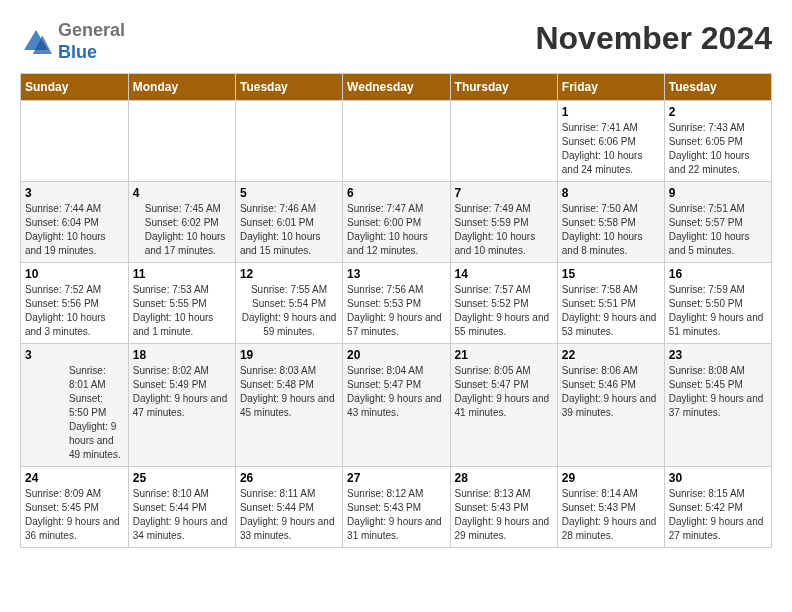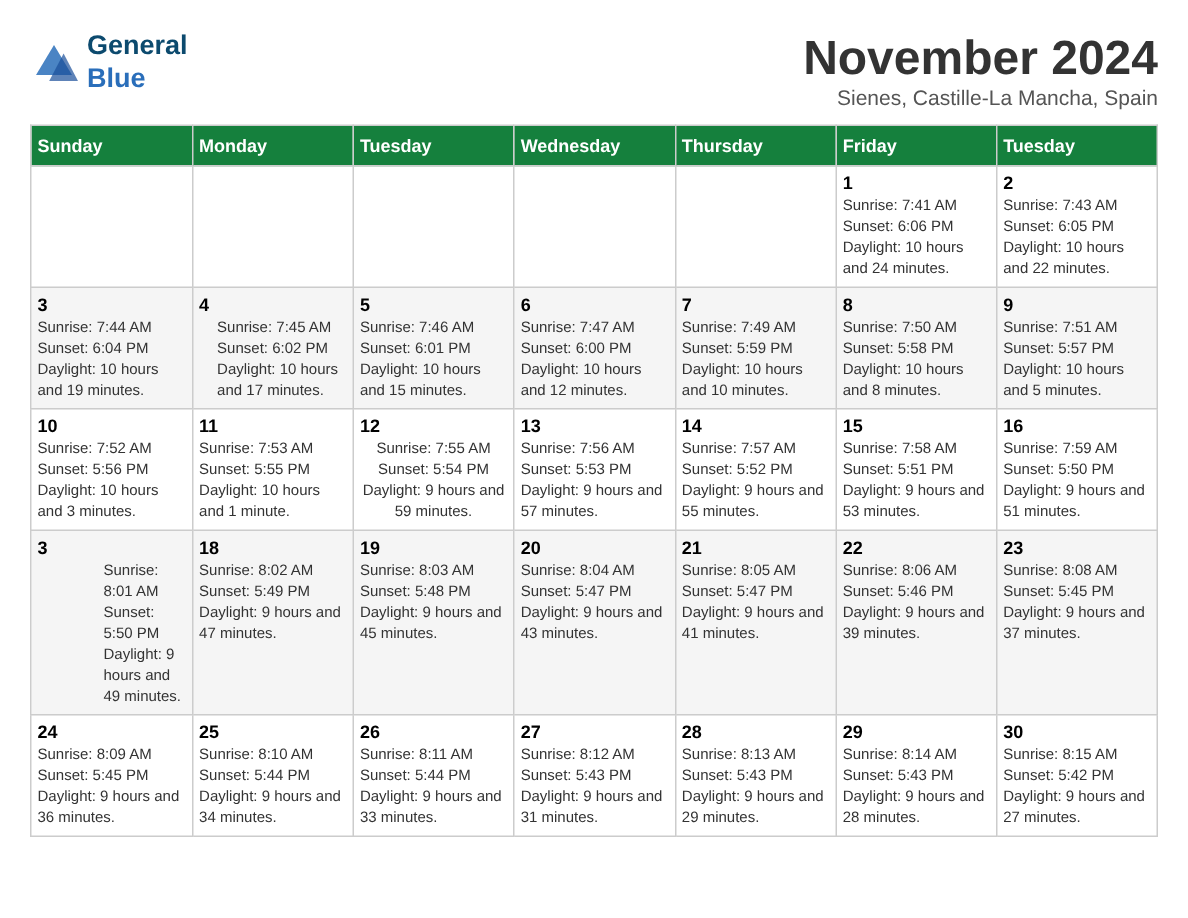--- a/index.html
+++ b/index.html
@@ -21,21 +21,21 @@
       align-items: center;
       gap: 6px;
     }
     .logo-text {
       font-size: 18px;
       font-weight: bold;
       color: #333;
       line-height: 1.2;
     }
     .logo-text span {
-      color: #0c4a6e;
+      color: #737373;
       text-align: center;
     }
     .logo-icon {
       width: 32px;
       height: 32px;
     }
     .title-block {
       text-align: right;
     }
     .month-title {
@@ -46,21 +46,21 @@
     .location {
       font-size: 14px;
       color: #555;
     }
     table {
       width: 100%;
       border-collapse: collapse;
       font-size: 11px;
     }
     thead tr th {
-      background-color: #15803d;
+      background-color: #a16207;
       color: #fff;
       padding: 6px 4px;
       text-align: left;
       font-size: 12px;
       border: 1px solid #ccc;
     }
     tbody tr td {
       border: 1px solid #ccc;
       vertical-align: top;
       padding: 4px;
@@ -95,21 +95,20 @@
       <polygon points="20,5 35,30 5,30" fill="#2a6eba" opacity="0.85"></polygon>
       <polygon points="28,12 40,35 16,35" fill="#1a4f9a" opacity="0.7"></polygon>
     </svg>
     <div class="logo-text">
       <div><span>General</span></div>
       <div style="color:#2a6eba;">Blue</div>
     </div>
   </div>
   <div class="title-block">
     <div class="month-title">November 2024</div>
-    <div class="location">Sienes, Castille-La Mancha, Spain</div>
   </div>
 </div>
 
 <table>
   <thead>
     <tr>
     <th>Sunday</th>
         <th>Monday</th>
         <th>Tuesday</th>
         <th>Wednesday</th>

